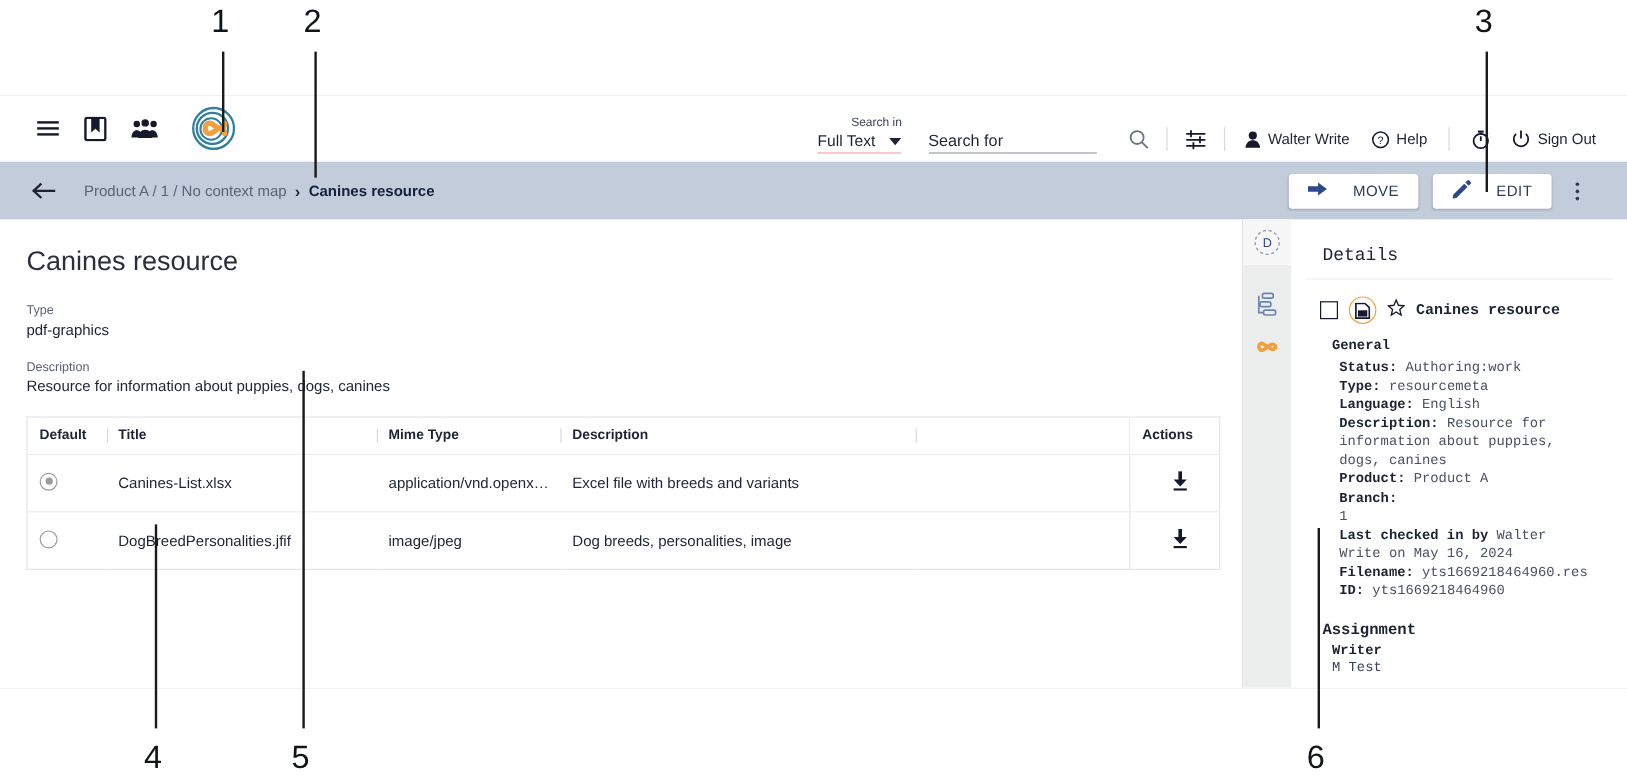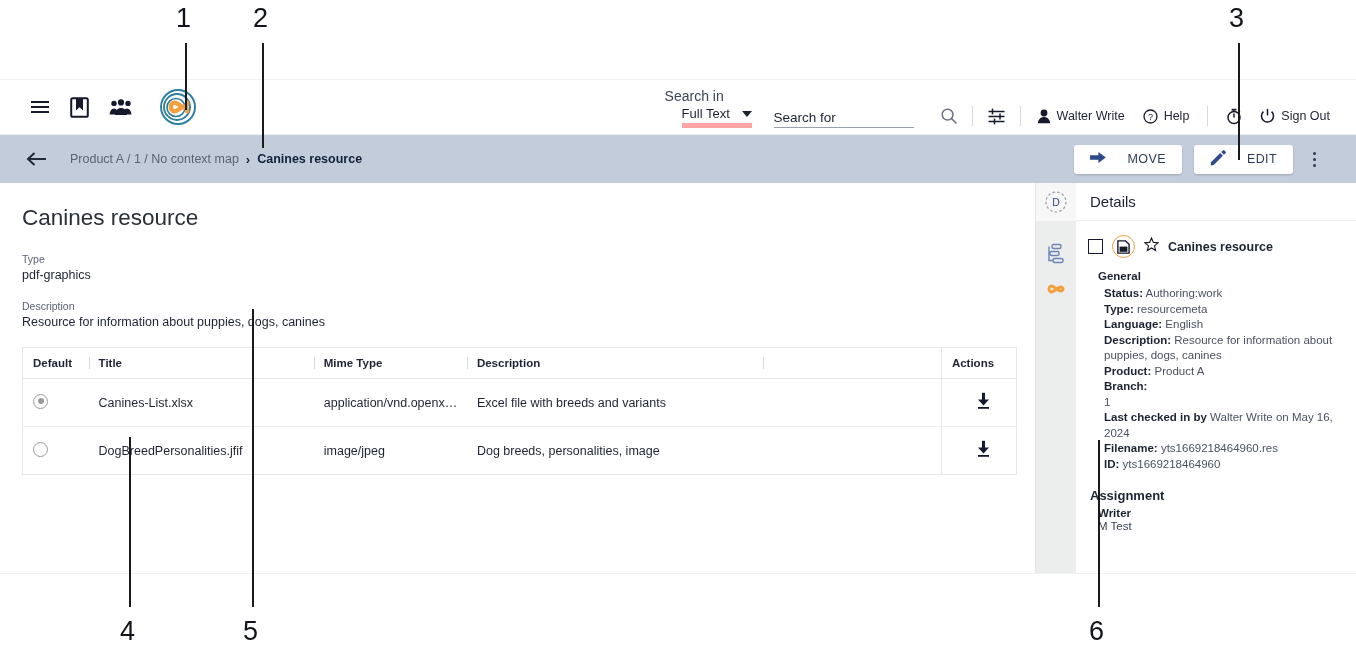--- a/index.html
+++ b/index.html
@@ -60,34 +60,33 @@
     align-items: flex-end;
     height: 100%;
     padding-bottom: 6px;
   }
   .search-in-wrap {
     display: flex;
     flex-direction: column;
     justify-content: flex-end;
   }
   .search-in-label {
-    font-size: 14px;
+    font-size: 10px;
     color: #3c4257;
     margin-bottom: 2px;
     line-height: 1.1;
     padding-left: 28px;
   }
   .select-line {
     display: flex;
     align-items: center;
     gap: 8px;
-    border-bottom: 5px solid #fca5a5;
+    border-bottom: 1px solid #fca5a5;
     width: 70px;
     padding-bottom: 2px;
-    margin-left: 45px;
   }
   .select-val { font-size: 13px; color: #1d2333; }
   .caret {
     width: 0; height: 0;
     border-left: 5px solid transparent;
     border-right: 5px solid transparent;
     border-top: 6px solid #1d2333;
     margin-left: auto;
   }
   .search-for {
@@ -255,21 +254,21 @@
     width: 40px;
     height: 38px;
     background: #f7f7f7;
     display: flex;
     align-items: center;
     justify-content: center;
     margin-top: -12px;
     margin-bottom: 4px;
   }
   .rail-ico { cursor: pointer; display: flex; align-items: center; justify-content: center; }
-  .details-body { flex: 1; padding: 0; }
+  .details-body { flex: 1; padding: 12px; font-family: Liberation Mono, monospace; }
   .details-head {
     height: 38px;
     display: flex;
     align-items: center;
     padding-left: 14px;
     font-size: 15px;
     color: #1d2333;
     border-bottom: 1px solid #edeef0;
   }
   .res-row {

